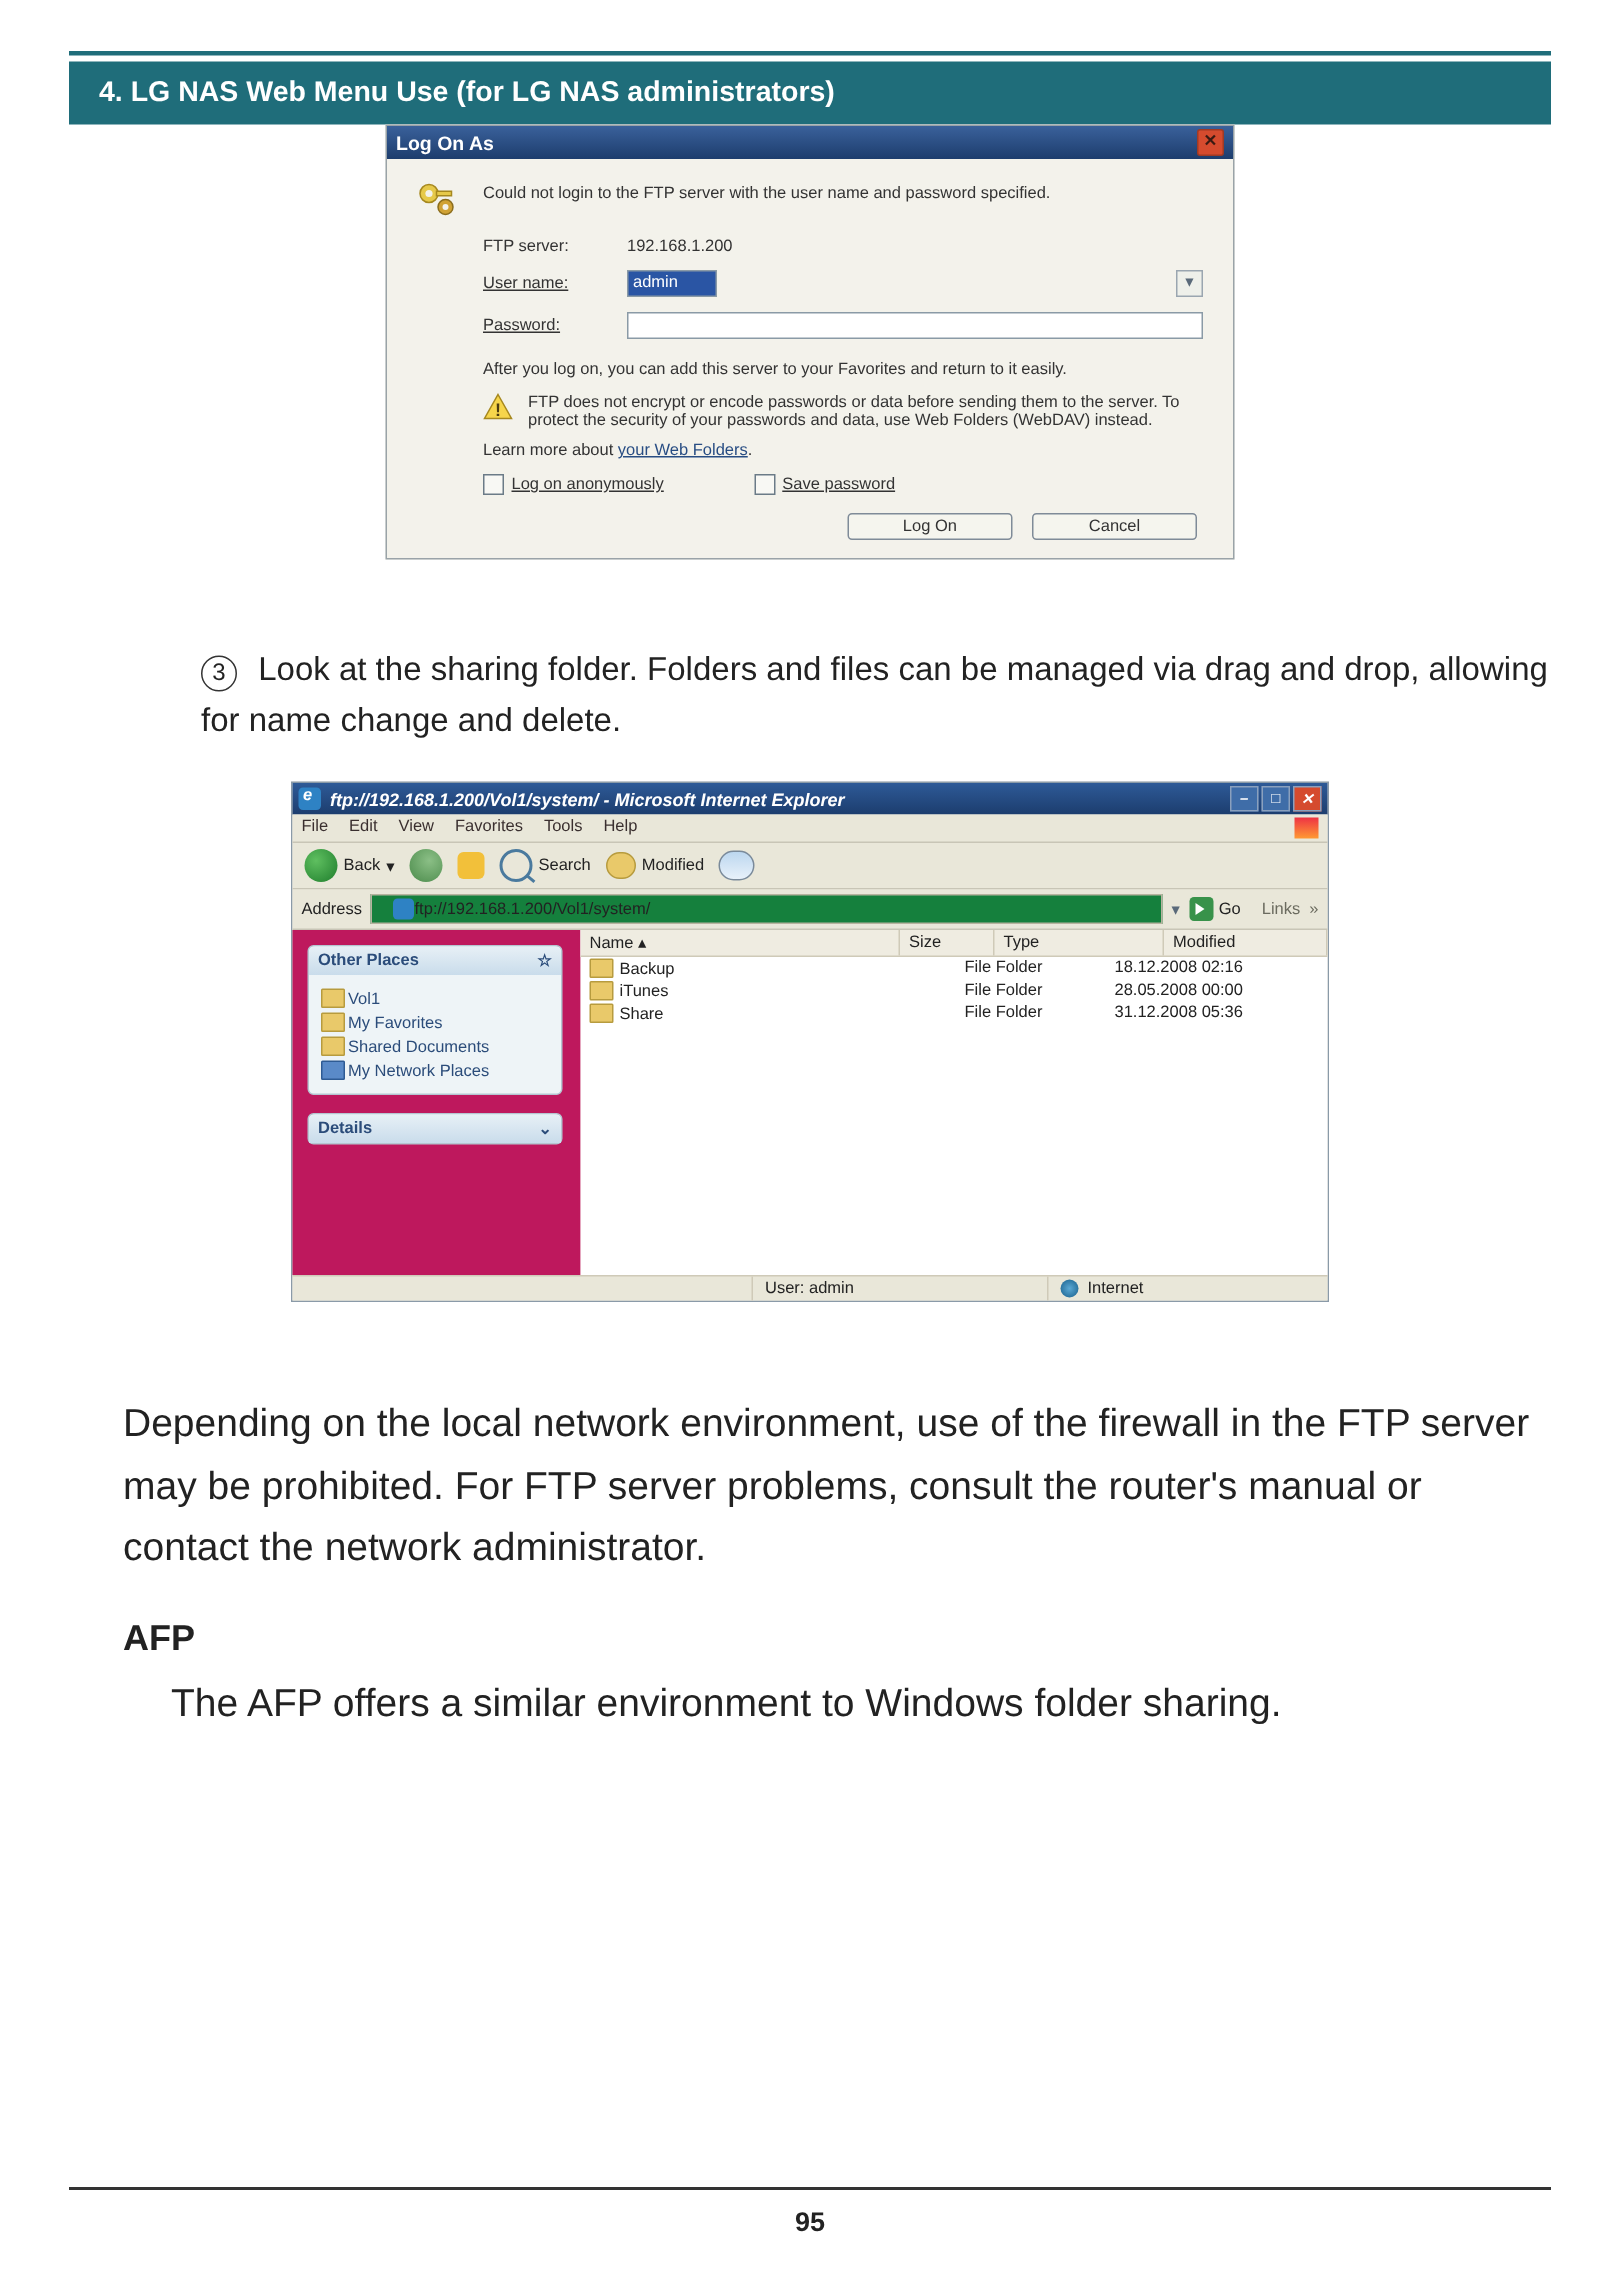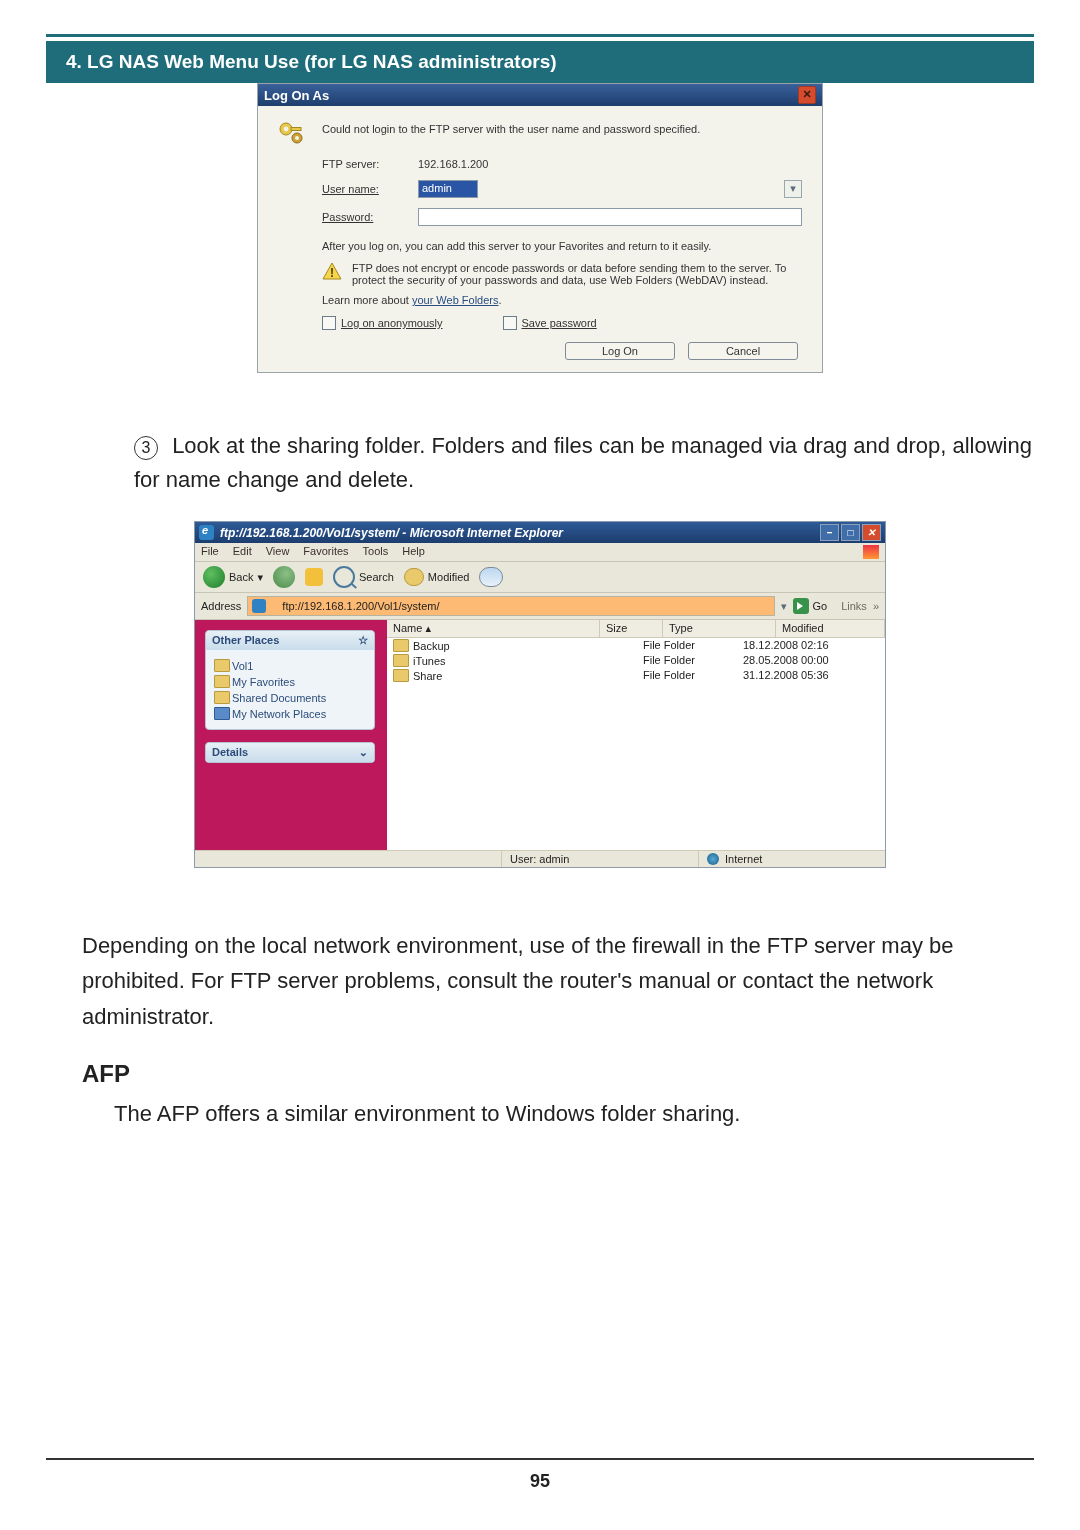--- a/index.html
+++ b/index.html
@@ -129,21 +129,21 @@
   .ticon{width:22px;height:22px;border-radius:11px;}
   .ticon.back{background:radial-gradient(circle at 35% 35%, #5fbf60, #1e7d2c);}
   .ticon.fwd{background:radial-gradient(circle at 60% 35%, #8bbf86, #4a8a4a);}
   .ticon.star{width:18px;height:18px;background:#f2c03a;border-radius:4px;}
   .ticon.srch{width:18px;height:18px;border:2px solid #4a7a9e;border-radius:50%;position:relative;}
   .ticon.srch:after{content:"";position:absolute;width:6px;height:2px;background:#4a7a9e;bottom:-1px;right:-4px;transform:rotate(40deg);}
   .ticon.fold{width:18px;height:16px;background:#e9c96a;border:1px solid #b79b3e;}
   .ticon.views{width:22px;height:18px;border:1px solid #7a8a9a;background:linear-gradient(#bcd7ef,#e8f1fa);}
 
   .addrbar { background:#e9e7d9; padding:3px 6px; border-bottom:1px solid #c8c5b6; display:flex; align-items:center; gap:6px;}
-  .addrinput{flex:1;height:18px;border:1px solid #b7b39f;background:#fdba74;display:flex;align-items:center;padding:0 4px;gap:16px;}
+  .addrinput{flex:1;height:18px;border:1px solid #b7b39f;background:#15803d;display:flex;align-items:center;padding:0 14px;gap:0;}
   .addr-ie{width:14px;height:14px;background:#2e82c4;border-radius:3px;}
   .gobtn{display:flex;align-items:center;gap:4px;}
   .goicon{width:16px;height:16px;background:#38924a;border-radius:3px;position:relative;}
   .goicon:after{content:"";position:absolute;left:4px;top:4px;border-left:6px solid #fff;border-top:4px solid transparent;border-bottom:4px solid transparent;}
 
   .ex-main{display:flex;}
   .ex-side{
     width:170px;background:#be185d;padding:10px;border-right:2px solid #be185d;
     min-height:210px;
   }
@@ -167,21 +167,21 @@
   .fmod{flex:1;}
   .fldr{width:14px;height:11px;background:#e9c96a;border:1px solid #b79b3e;border-radius:1px;}
 
   .statusbar{background:#e9e7d9;border-top:1px solid #cfcab8;display:flex;font-size:11px;}
   .stpane{flex:1;padding:2px 8px;border-right:1px solid #cfcab8;}
   .stlast{flex:0 0 170px;display:flex;align-items:center;gap:6px;padding:2px 8px;}
   .globe{width:12px;height:12px;border-radius:50%;background:radial-gradient(#5aa8d4,#175e8a);}
 
   
   .paragraph {
-    font-size:22px; line-height:1.6; margin:0 0 26px 36px;
+    font-size:26px; line-height:1.6; margin:0 0 26px 36px;
   }
   .afp-h {
     font-size:24px; font-weight:bold; margin:0 0 8px 36px;
   }
   .bottom-line{
     position:absolute;left:46px;right:46px;bottom:70px;border-top:2px solid #333;
   }
   .pagenum{
     position:absolute;left:0;right:0;bottom:38px;text-align:center;font-size:18px;font-weight:bold;
   }

